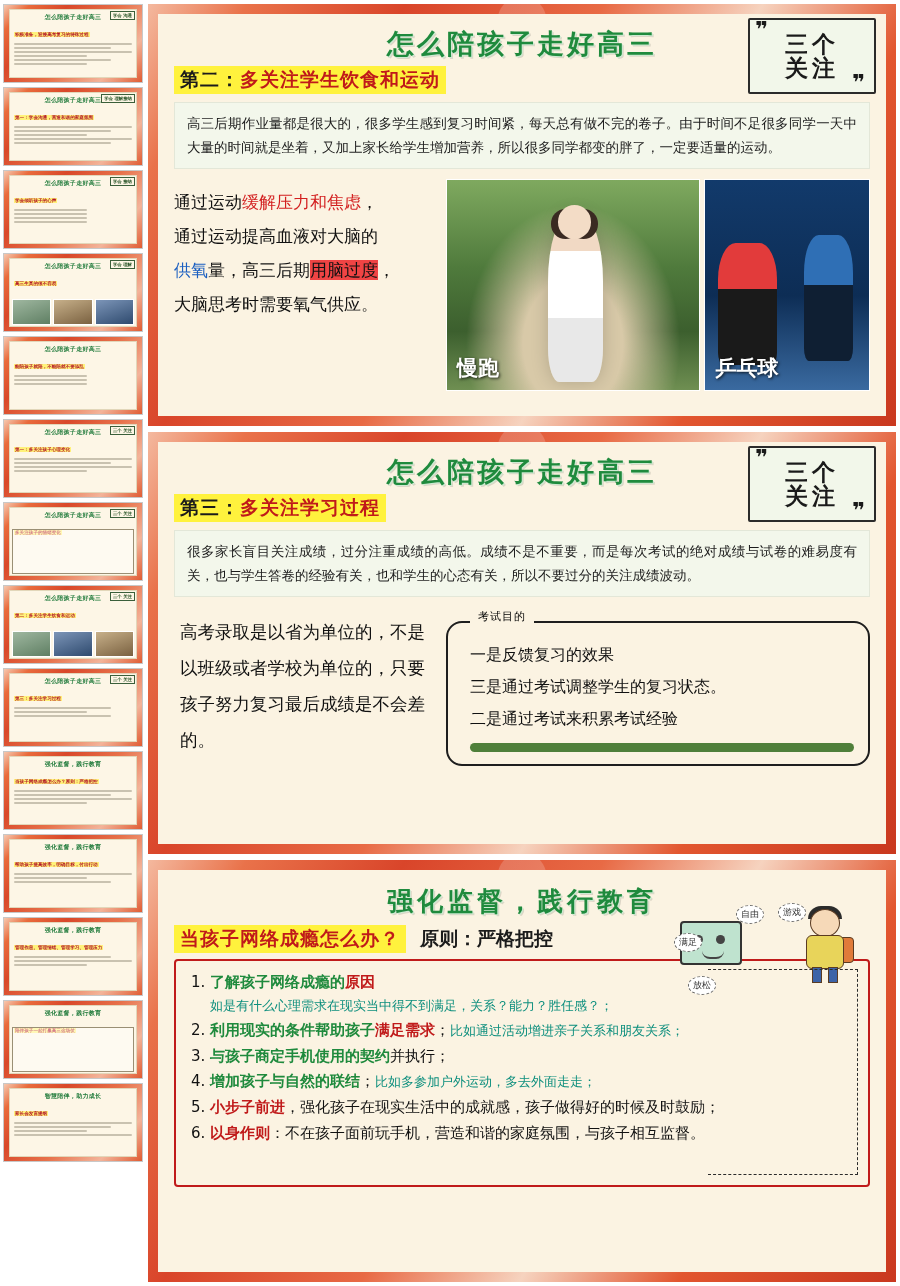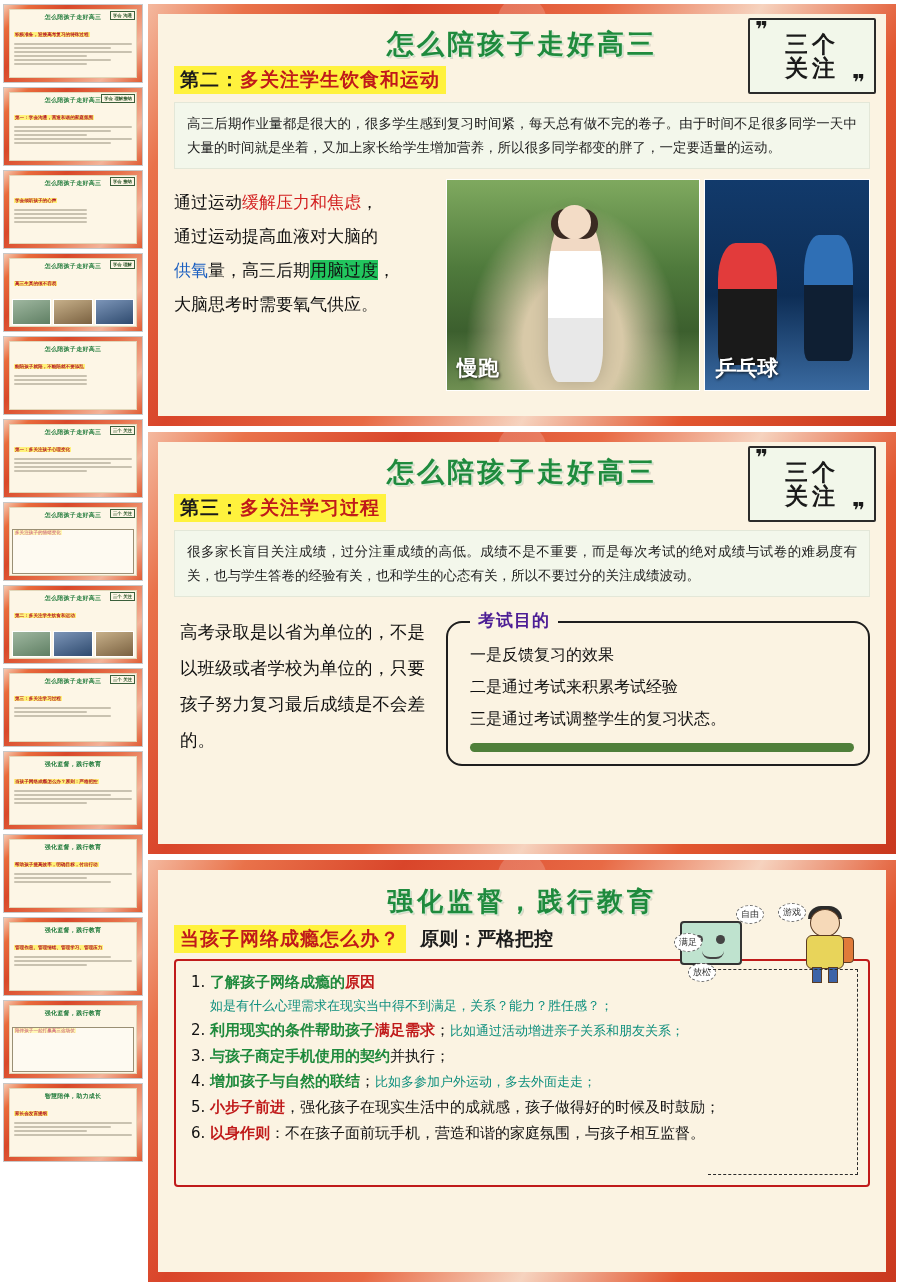--- a/index.html
+++ b/index.html
@@ -211,21 +211,21 @@
   }
   .left-text {
     flex: 0 0 262px;
     font-size: 17px;
     line-height: 2.0;
     color: #111;
     padding-top: 6px;
   }
   .left-text .red { color: #d31f1f; }
   .left-text .blue { color: #1b5fc1; }
-  .left-text .hl { background: #22c55e; color: #111; }
+  .left-text .hl { background: #ef4444; color: #111; }
   .photos {
     flex: 1;
     display: flex;
     gap: 4px;
   }
   .photo {
     position: relative;
     overflow: hidden;
   }
   .photo .cap {
@@ -322,23 +322,23 @@
     border: 2px solid #1e1e1e;
     border-radius: 16px;
     padding: 16px 14px 12px 22px;
     background: #fbf3e2;
     margin-top: 6px;
   }
   .purpose-title {
     position: absolute;
     top: -14px; left: 22px;
     background: #fbf3e2;
-    color: #4c1d95;
-    font-weight: bold;
-    font-size: 17px;
+    color: #000000;
+    font-weight: normal;
+    font-size: 11px;
     padding: 0 8px;
     letter-spacing: 1px;
   }
   .purpose ul { margin: 0; padding: 0; list-style: none; }
   .purpose li { font-size: 16px; line-height: 2.0; color: #111; }
   .green-bar {
     margin-top: 8px;
     height: 9px;
     border-radius: 5px;
     background: #4f7f3a;
@@ -680,22 +680,22 @@
         </div>
 
         <div class="body-box">很多家长盲目关注成绩，过分注重成绩的高低。成绩不是不重要，而是每次考试的绝对成绩与试卷的难易度有关，也与学生答卷的经验有关，也和学生的心态有关，所以不要过分的关注成绩波动。</div>
 
         <div class="row2">
           <div class="left-text2">高考录取是以省为单位的，不是以班级或者学校为单位的，只要孩子努力复习最后成绩是不会差的。</div>
           <div class="purpose">
             <div class="purpose-title">考试目的</div>
             <ul>
               <li>一是反馈复习的效果</li>
+              <li>三是通过考试调整学生的复习状态。</li>
               <li>二是通过考试来积累考试经验</li>
-              <li>三是通过考试调整学生的复习状态。</li>
             </ul>
             <div class="green-bar"></div>
           </div>
         </div>
 
       </div>
     </div>
 
     <div class="slide">
       <div class="canvas">
@@ -711,21 +711,21 @@
 
           <div class="cartoon">
             <div class="tablet">
               <div class="dot"></div>
                 <div class="dot b"></div>
                 <div class="mouth"></div>
             </div>
             <div class="bubble" style="left:62px; top:2px;">自由</div>
             <div class="bubble" style="left:104px; top:0px;">游戏</div>
             <div class="bubble" style="left:0px; top:30px;">满足</div>
-            <div class="bubble" style="left:14px; top:60px;">放松</div>
+            <div class="bubble" style="left:14px; top:73px;">放松</div>
             <div class="kid">
               <div class="hair"></div>
                 <div class="head"></div>
                 <div class="bag"></div>
                 <div class="body"></div>
               <div class="leg"></div>
                 <div class="leg r"></div>
             </div>
           </div>
           <div class="dash-inner"></div>

